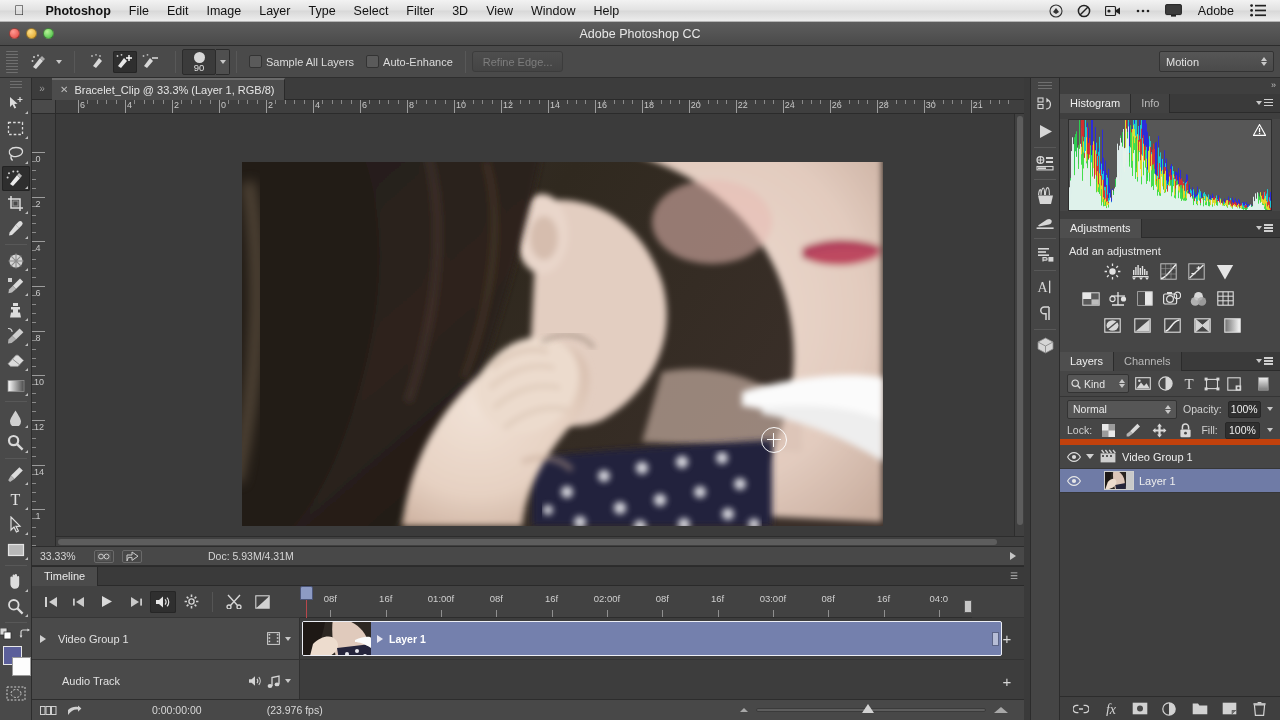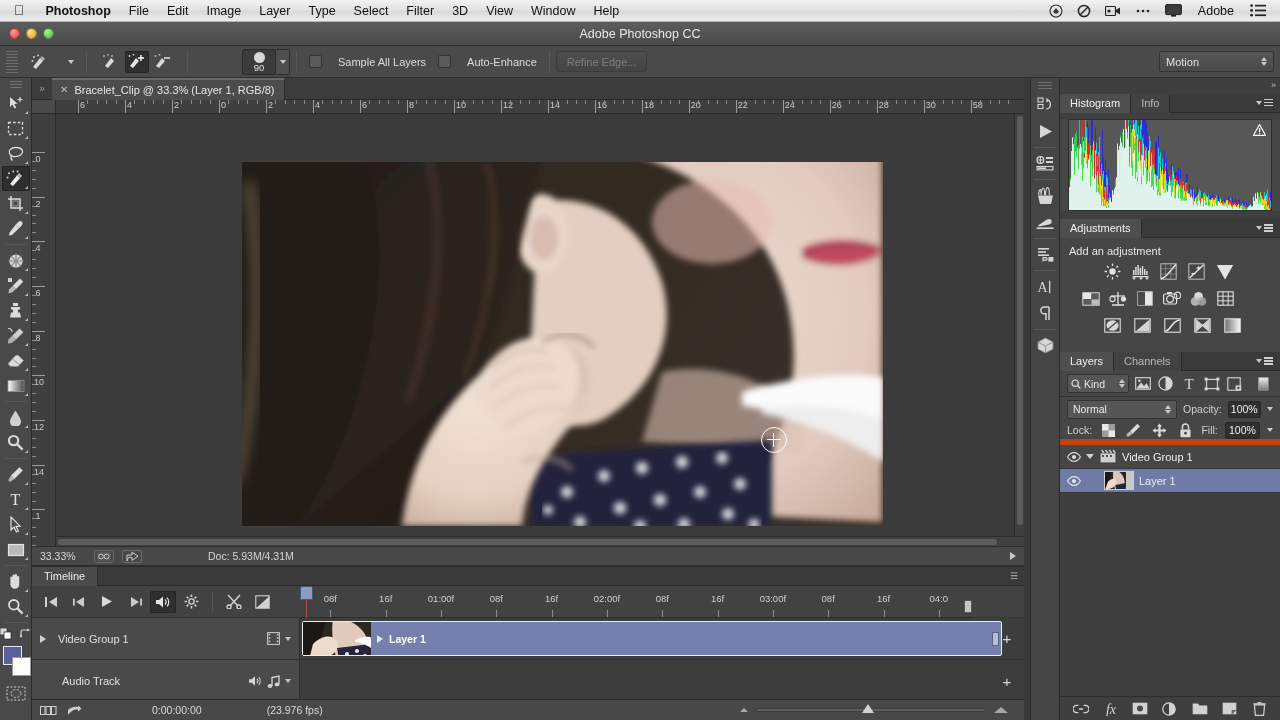--- a/index.html
+++ b/index.html
@@ -46,28 +46,28 @@
 
   
   .optbar{
     position:absolute;left:0;top:46px;width:1280px;height:32px;
     background:#4a4a4a;border-bottom:1px solid #2e2e2e;
     display:flex;align-items:center;
   }
   .grip{width:12px;height:22px;margin:0 4px 0 6px;
     background:repeating-linear-gradient(to bottom,#6f6f6f 0 1px,transparent 1px 3px);
     border-radius:1px;}
-  .ob-tool{display:flex;align-items:center;gap:16px;padding:0 6px;}
+  .ob-tool{display:flex;align-items:center;gap:4px;padding:0 6px;}
   .ob-sep{width:1px;height:22px;background:#3a3a3a;border-right:1px solid #585858;margin:0 6px;}
   .sw{width:24px;height:22px;border-radius:2px;display:flex;align-items:center;justify-content:center;}
   .sw.on{background:#2f2f2f;box-shadow:inset 0 0 0 1px #252525;}
   .tri-dn{width:0;height:0;border-left:3.5px solid transparent;border-right:3.5px solid transparent;border-top:4px solid #c8c8c8;}
   .brushsize{
     width:34px;height:26px;background:#3b3b3b;border:1px solid #2b2b2b;border-radius:2px;
-    display:flex;flex-direction:column;align-items:center;justify-content:flex-start;padding-top:2px;margin-left:48px;
+    display:flex;flex-direction:column;align-items:center;justify-content:flex-start;padding-top:2px;
   }
   .brushsize .bcirc{width:11px;height:11px;border-radius:50%;background:#d8d8d8;}
   .brushsize .bnum{font-size:9.5px;color:#e0e0e0;line-height:10px;}
   .bdrop{width:14px;height:26px;background:#4f4f4f;border:1px solid #2b2b2b;border-left:none;border-radius:0 2px 2px 0;display:flex;align-items:center;justify-content:center;}
   .chkbox{width:13px;height:13px;background:#5a5a5a;border:1px solid #333;border-radius:2px;}
   .ob-label{font-size:11px;color:#dcdcdc;white-space:nowrap;}
   .btn-refine{
     height:21px;padding:0 10px;border-radius:3px;border:1px solid #3c3c3c;
     background:linear-gradient(to bottom,#4e4e4e,#444);color:#7d7d7d;
     display:flex;align-items:center;font-size:11px;
@@ -686,21 +686,21 @@
         <div class="rtick" style="left: 839.631px; height: 4px;"></div>
         <div class="rtick" style="left: 849.029px; height: 4px;"></div>
         <div class="rtick" style="left: 858.427px; height: 4px;"></div>
         <div class="rtick maj" style="left: 867.825px;"></div>
         <div class="rlab" style="left: 867.825px;">30</div>
         <div class="rtick" style="left: 877.223px; height: 4px;"></div>
         <div class="rtick" style="left: 886.621px; height: 4px;"></div>
         <div class="rtick" style="left: 896.019px; height: 4px;"></div>
         <div class="rtick" style="left: 905.417px; height: 4px;"></div>
         <div class="rtick maj" style="left: 914.816px;"></div>
-        <div class="rlab" style="left: 914.816px;">58</div>
+        <div class="rlab" style="left: 914.816px;">21</div>
         <div class="rtick" style="left: 924.214px; height: 4px;"></div>
         <div class="rtick" style="left: 933.612px; height: 4px;"></div>
         <div class="rtick" style="left: 943.01px; height: 4px;"></div>
         <div class="rtick" style="left: 952.408px; height: 4px;"></div>
       </div>
     <div class="ruler-v" id="rulerV">
         <div class="rtickv maj" style="top: 38px;"></div>
         <div class="rlabv" style="top: 41px;">0</div>
         <div class="rtickv" style="top: 46.9362px; width: 4px;"></div>
         <div class="rtickv" style="top: 55.8723px; width: 4px;"></div>

